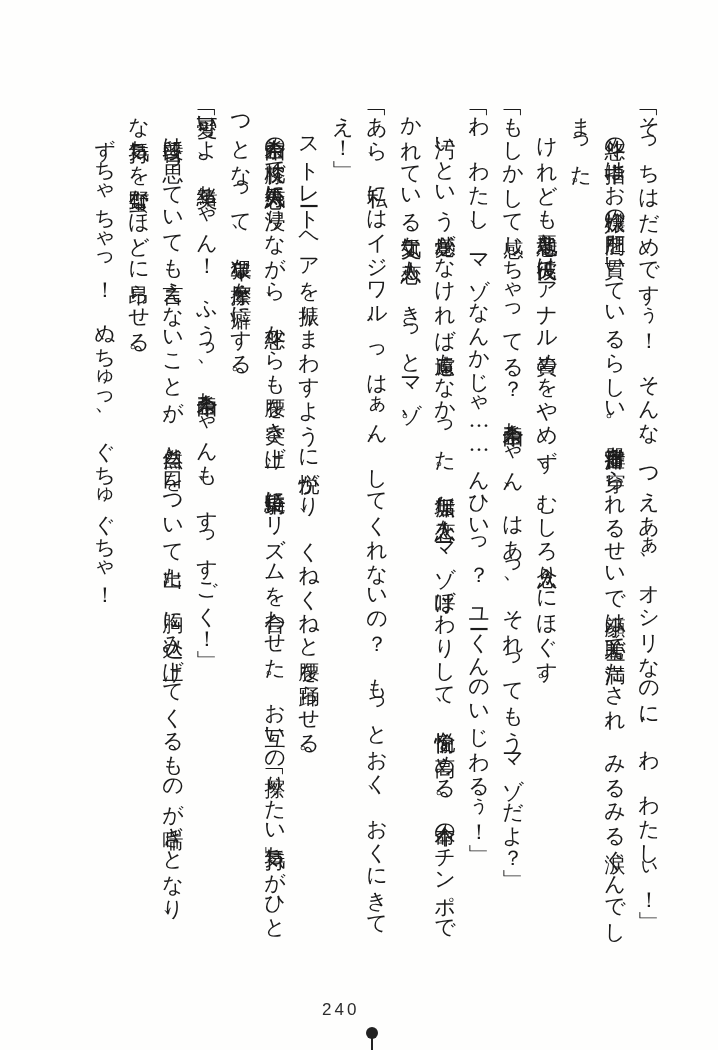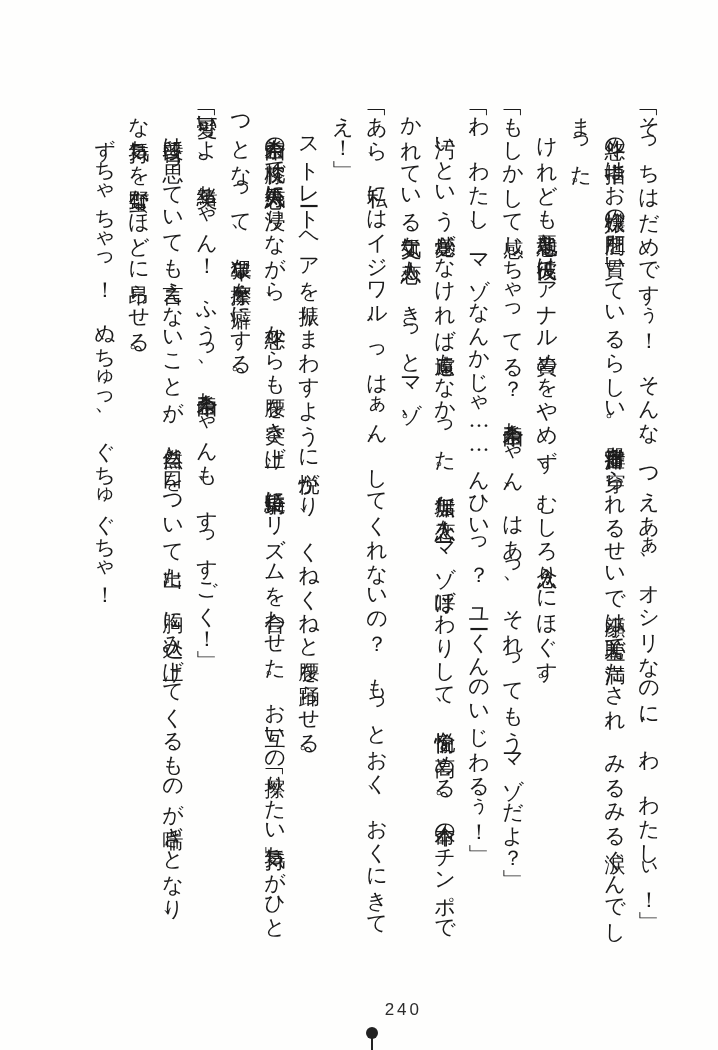--- a/index.html
+++ b/index.html
@@ -35,21 +35,21 @@
     padding: 0;
   }
   .para.indent {
     text-indent: 21px;
   }
   .page-number {
     position: absolute;
     left: 322px;
     top: 1000px;
     width: 100px;
-    text-align: right;
+    text-align: left;
     font-family: "Liberation Sans", "DejaVu Sans", sans-serif;
     font-size: 17px;
     letter-spacing: 3px;
     color: #2c2c2c;
   }
   .binding-mark {
     position: absolute;
     left: 366px;
     top: 1027px;
     width: 12px;

